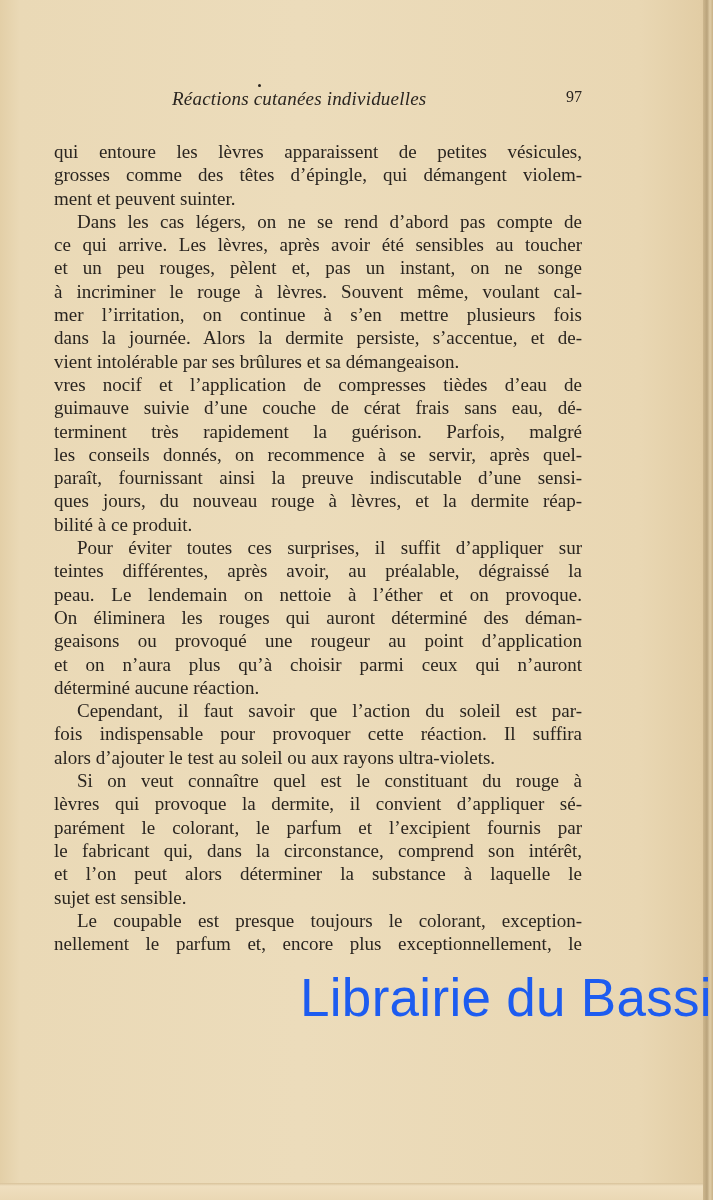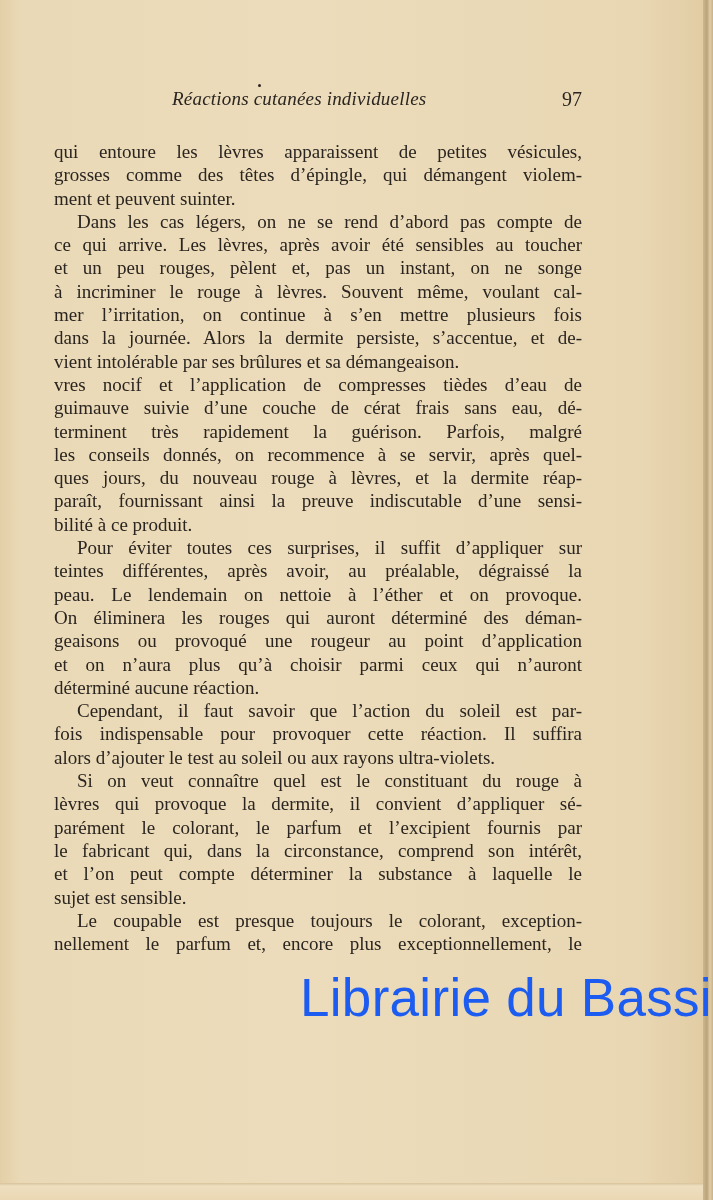--- a/index.html
+++ b/index.html
@@ -27,21 +27,21 @@
       background: #2a2520; border-radius: 50%;
     }
     .running-head {
       position: absolute; left: 54px; width: 528px; top: 88px; height: 26px;
     }
     .running-title {
       position: absolute; left: 118px; top: 0;
       font-style: italic; font-size: 19px; letter-spacing: 0.2px;
     }
     .page-number {
-      position: absolute; right: 0; top: 0; font-size: 20px;
+      position: absolute; right: 0; top: 0; font-size: 16px;
     }
     .body-text {
       position: absolute; left: 54px; top: 140px; width: 528px;
       font-size: 19px; line-height: 23.3px;
     }
     .line {
       display: block; height: 23.3px; white-space: nowrap;
       text-align: justify; text-align-last: justify;
     }
     .line.last { text-align-last: left; }
@@ -80,22 +80,22 @@
       <span class="line">à incriminer le rouge à lèvres. Souvent même, voulant cal-</span>
       <span class="line">mer l’irritation, on continue à s’en mettre plusieurs fois</span>
       <span class="line">dans la journée. Alors la dermite persiste, s’accentue, et de-</span>
       <span class="line last">vient intolérable par ses brûlures et sa démangeaison.</span>
     </div>
     <div>
       <span class="line">vres nocif et l’application de compresses tièdes d’eau de</span>
       <span class="line">guimauve suivie d’une couche de cérat frais sans eau, dé-</span>
       <span class="line">terminent très rapidement la guérison. Parfois, malgré</span>
       <span class="line">les conseils donnés, on recommence à se servir, après quel-</span>
+      <span class="line">paraît, fournissant ainsi la preuve indiscutable d’une sensi-</span>
       <span class="line">ques jours, du nouveau rouge à lèvres, et la dermite réap-</span>
-      <span class="line">paraît, fournissant ainsi la preuve indiscutable d’une sensi-</span>
       <span class="line last">bilité à ce produit.</span>
     </div>
     <div>
       <span class="line indent">Pour éviter toutes ces surprises, il suffit d’appliquer sur</span>
       <span class="line">teintes différentes, après avoir, au préalable, dégraissé la</span>
       <span class="line">peau. Le lendemain on nettoie à l’éther et on provoque.</span>
       <span class="line">On éliminera les rouges qui auront déterminé des déman-</span>
       <span class="line">geaisons ou provoqué une rougeur au point d’application</span>
       <span class="line">et on n’aura plus qu’à choisir parmi ceux qui n’auront</span>
       <span class="line last">déterminé aucune réaction.</span>
@@ -103,21 +103,21 @@
     <div>
       <span class="line indent">Cependant, il faut savoir que l’action du soleil est par-</span>
       <span class="line">fois indispensable pour provoquer cette réaction. Il suffira</span>
       <span class="line last">alors d’ajouter le test au soleil ou aux rayons ultra-violets.</span>
     </div>
     <div>
       <span class="line indent">Si on veut connaître quel est le constituant du rouge à</span>
       <span class="line">lèvres qui provoque la dermite, il convient d’appliquer sé-</span>
       <span class="line">parément le colorant, le parfum et l’excipient fournis par</span>
       <span class="line">le fabricant qui, dans la circonstance, comprend son intérêt,</span>
-      <span class="line">et l’on peut compte déterminer la substance à laquelle le</span>
+      <span class="line">et l’on peut alors déterminer la substance à laquelle le</span>
       <span class="line last">sujet est sensible.</span>
     </div>
     <div>
       <span class="line indent">Le coupable est presque toujours le colorant, exception-</span>
       <span class="line">nellement le parfum et, encore plus exceptionnellement, le</span>
     </div>
   </div>
 
 <div class="watermark">Librairie du Bassin</div>
 

